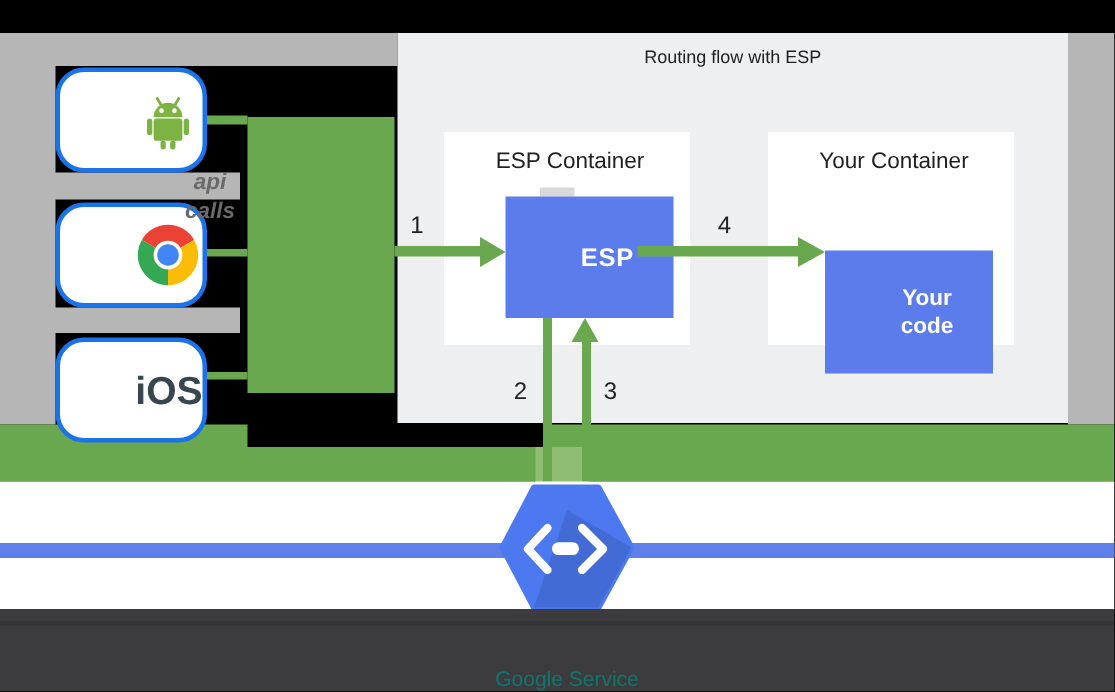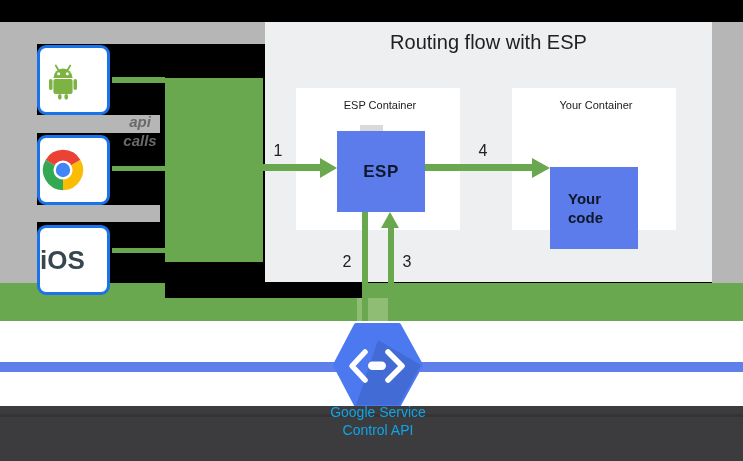--- a/index.html
+++ b/index.html
@@ -22,29 +22,29 @@
   .black-notch{left:165px;top:262px;width:198px;height:36px;background:var(--background);}
   .light-green-sq{left:357px;top:298px;width:35px;height:24px;background:var(--light-green);}
   .green-bar{left:165px;top:78px;width:98px;height:184px;background:var(--green);}
   .connector{background:var(--green);}
   .conn-android{left:112px;top:77px;width:53px;height:6px;}
   .conn-chrome{left:112px;top:166px;width:53px;height:5px;}
   .conn-ios{left:112px;top:248px;width:53px;height:5px;}
 
   
   .panel{left:265px;top:22px;width:447px;height:260px;background:var(--panel-bg);}
-  .panel-title{left:265px;top:31px;width:447px;text-align:center;font-size:20px;color:var(--text-dark);}
+  .panel-title{left:265px;top:31px;width:447px;text-align:center;font-size:12px;color:var(--text-dark);}
   .container-box{background:var(--container-bg);}
   .esp-container{left:296px;top:88px;width:164px;height:142px;}
   .your-container{left:512px;top:88px;width:164px;height:142px;}
-  .container-label{top:99px;width:168px;text-align:center;font-size:11px;color:var(--text-dark);}
+  .container-label{top:99px;width:168px;text-align:center;font-size:15px;color:var(--text-dark);}
   .esp-container-label{left:296px;}
   .your-container-label{left:512px;}
   .esp-top-stub{left:360px;top:125px;width:23px;height:6px;background:#d9d9d9;}
-  .blue-box{background:var(--blue-box);color:#0f172a;font-weight:bold;display:flex;align-items:center;justify-content:center;}
+  .blue-box{background:var(--blue-box);color:#ffffff;font-weight:bold;display:flex;align-items:center;justify-content:center;text-align:center;padding-left:24px;}
   .esp-box{left:337px;top:131px;width:88px;height:81px;font-size:17px;letter-spacing:.5px;}
   .your-code-box{left:550px;top:131px;width:88px;height:82px;font-size:15px;line-height:19px;margin-top:36px;}
   .your-code-box .wrap{width:52px;}
 
   
   .hline{background:var(--green);}
   .arrow1-line{left:263px;top:164px;width:57px;height:7px;}
   .arrow1-head{left:320px;top:158px;width:0;height:0;border-left:17px solid var(--green);border-top:10px solid transparent;border-bottom:10px solid transparent;}
   .arrow4-line{left:425px;top:164px;width:107px;height:7px;}
   .arrow4-head{left:532px;top:158px;width:0;height:0;border-left:18px solid var(--green);border-top:10px solid transparent;border-bottom:10px solid transparent;}
@@ -52,34 +52,34 @@
   .arrow2-line{left:362px;top:212px;width:6px;height:109px;}
   .arrow3-line{left:388px;top:228px;width:6px;height:93px;}
   .arrow3-head{left:381px;top:212px;width:0;height:0;border-bottom:16px solid var(--green);border-left:9px solid transparent;border-right:9px solid transparent;}
   .step-num{width:16px;text-align:center;font-size:16px;color:var(--text-dark);}
   .step-1{left:270px;top:142px;}
   .step-2{left:339px;top:253px;}
   .step-3{left:399px;top:253px;}
   .step-4{left:475px;top:142px;}
 
   
-  .client-box{width:67px;height:64px;background:var(--container-bg);border:3px solid var(--client-border-blue);border-radius:9px;display:flex;align-items:center;justify-content:flex-start;}
+  .client-box{width:67px;height:64px;background:var(--container-bg);border:3px solid var(--client-border-blue);border-radius:19px;display:flex;align-items:center;justify-content:flex-end;padding-left:28px;}
   .android-box{left:37px;top:45px;}
   .chrome-box{left:37px;top:135px;}
   .ios-box{left:37px;top:225px;}
   .ios-text{font-size:26px;font-weight:bold;color:#37474f;}
   .api-calls{left:114px;top:112px;width:52px;text-align:center;font-size:15px;line-height:19px;font-style:italic;font-weight:bold;color:var(--api-calls-gray);}
 
   
   .white-strip{left:0;top:321px;width:743px;height:85px;background:var(--container-bg);}
   .blue-line{left:0;top:362px;width:743px;height:10px;background:var(--line-blue);}
   .hexagon-svg{left:330px;top:320px;}
   .bottom-bar{left:0;top:406px;width:743px;height:55px;background:var(--bottom-bar);}
   .bottom-divider{left:0;top:414px;width:743px;height:3px;background:#343436;}
-  .service-label{left:278px;width:200px;text-align:center;font-size:14px;font-weight:500;color:#0ea5e9;}
+  .service-label{left:278px;width:200px;text-align:center;font-size:14px;font-weight:500;color:#0f766e;margin-top:40px;}
   .service-line1{top:404px;}
   .service-line2{top:422px;}
 </style>
 </head>
 <body>
 
 <div>
 
   <div class="abs gray-top-band"></div>
   <div class="abs gray-col-left"></div>

